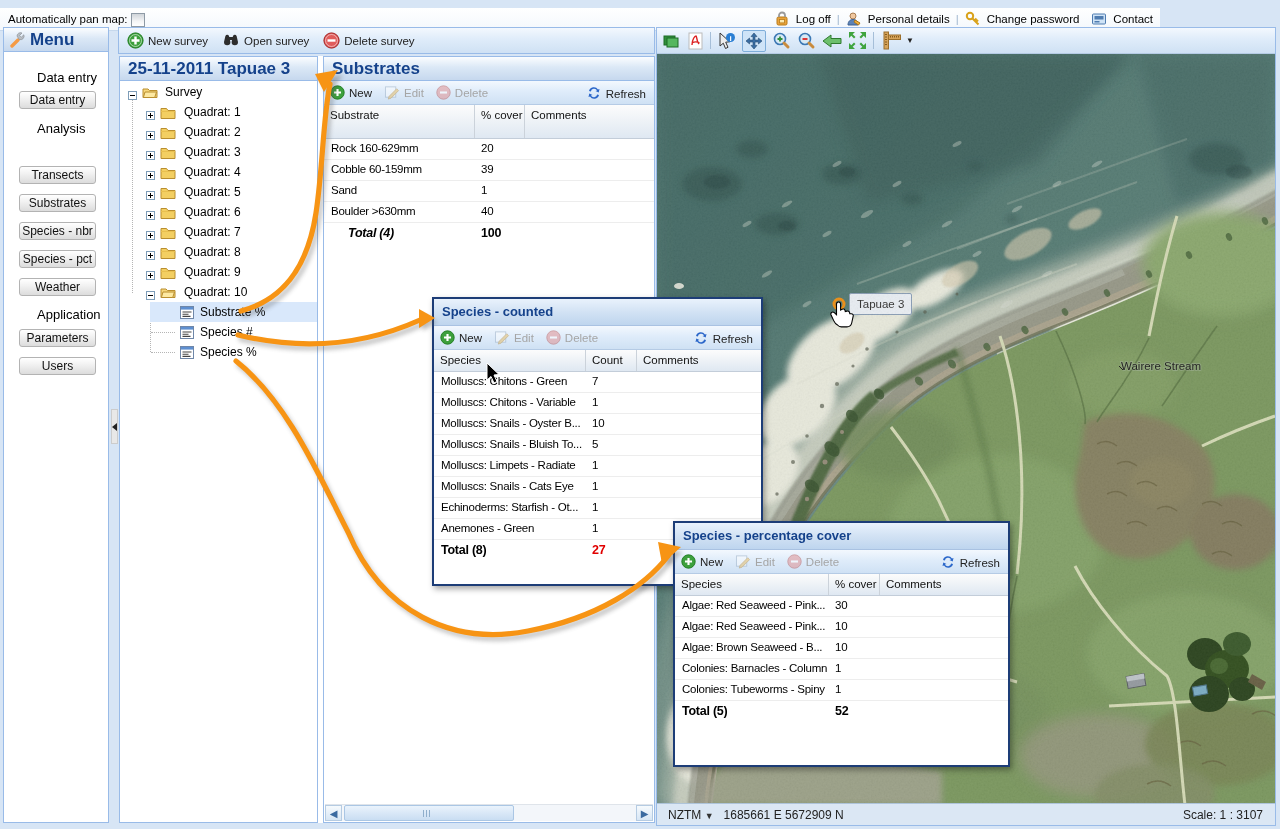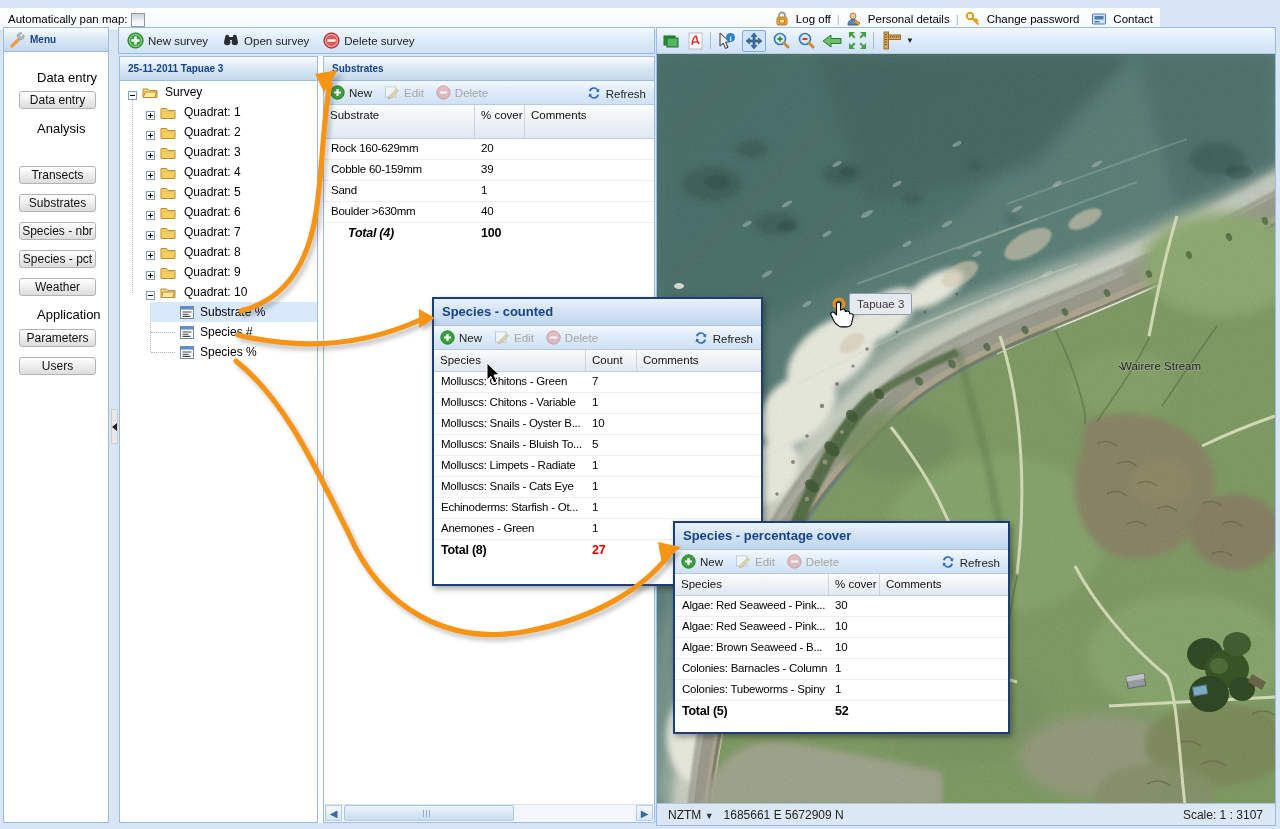--- a/index.html
+++ b/index.html
@@ -1,20 +1,20 @@
 <!DOCTYPE html>
 <html><head>
 <meta charset="utf-8">
 <style>
 * { margin:0; padding:0; box-sizing:border-box; }
 html,body { width:1280px; height:829px; overflow:hidden; }
 body { font-family:"Liberation Sans", sans-serif; font-size:12px; background:#d7e5f5; position:relative; }
 .abs { position:absolute; }
 .panel { position:absolute; border:1px solid #99bbe8; background:#fff; }
-.phead { height:24px; background:linear-gradient(#fbfdff, #dbe8f6 45%, #c6d8ee); border-bottom:1px solid #99bbe8; color:#15428b; font-weight:bold; font-size:10px; line-height:24px; padding-left:8px; }
+.phead { height:24px; background:linear-gradient(#fbfdff, #dbe8f6 45%, #c6d8ee); border-bottom:1px solid #99bbe8; color:#15428b; font-weight:bold; font-size:17px; line-height:24px; padding-left:8px; }
 .tbar { background:linear-gradient(#f3f8fe, #dfecfa 45%, #cfe1f4); border-bottom:1px solid #b5cbe5; }
 .tbtn { display:inline-flex; align-items:center; height:22px; vertical-align:top; margin-top:2px; color:#222; font-size:11.5px; }
 .tbtn.dis { color:#a5a5a5; }
 .tbtn .ico { margin-right:4px; }
 .gridhead { position:absolute; left:0; right:0; height:22px; background:linear-gradient(#fcfcfc, #eff3f7 45%, #dfe8f2); border-bottom:1px solid #c3cdd9; }
 .gh { position:absolute; top:0; bottom:0; border-right:1px solid #cbd2da; padding:4px 0 0 6px; color:#111; font-size:11.5px; white-space:nowrap; overflow:hidden; }
 .grow { position:absolute; left:0; right:0; height:21px; border-bottom:1px solid #ededed; font-size:11.5px; color:#000; white-space:nowrap; letter-spacing:-0.25px; }
 .gc { position:absolute; top:3px; }
 .totrow { font-weight:bold; font-size:12.5px; border-bottom:none; }
 .btn { position:absolute; left:15px; width:77px; height:18px; border:1px solid #b3b3b3; border-radius:3px; background:linear-gradient(#ffffff,#f2f2f2 40%,#dcdcdc); text-align:center; font-size:12px; color:#111; line-height:16px; }
@@ -687,21 +687,21 @@
         <span class="gc" style="left:7px;width:146px;overflow:hidden;">Anemones - Green</span>
         <span class="gc" style="left:158px;">1</span>
       </div>
       <div class="grow totrow" style="top:168px;">
         <span class="gc" style="left:7px;">Total (8)</span>
         <span class="gc" style="left:158px;color:#e00000;">27</span>
       </div>
     </div>
 </div>
 
-<div class="win" style="left:673px;top:521px;width:337px;height:213px;">
+<div class="win" style="left:673px;top:521px;width:337px;height:246px;">
   <div class="wtitle">Species - percentage cover</div>
   <div class="tbar" style="height:24px;position:relative;">
     <div style="padding-left:6px;display:flex;gap:12px;">
       <span class="tbtn" style="margin-top:1px;"><span class="ico"><svg width="15" height="15" viewBox="0 0 17 17">
               <circle cx="8.5" cy="8.5" r="7.6" fill="#3da03d" stroke="#1c7a1c"></circle>
               <path d="M8.5 4.5 v8 M4.5 8.5 h8" stroke="#fff" stroke-width="2.4"></path>
             </svg></span>New</span>
       <span class="tbtn dis" style="margin-top:1px;"><span class="ico" style="opacity:.45;"><svg width="16" height="15" viewBox="0 0 16 16">
               <rect x="1" y="2" width="11" height="11" fill="#fff" stroke="#8aa0b8"></rect>
               <path d="M5 12 L13 4 l2 2 -8 8 -3 1 z" fill="#e8b64c" stroke="#a9761c" stroke-width="0.8"></path>

